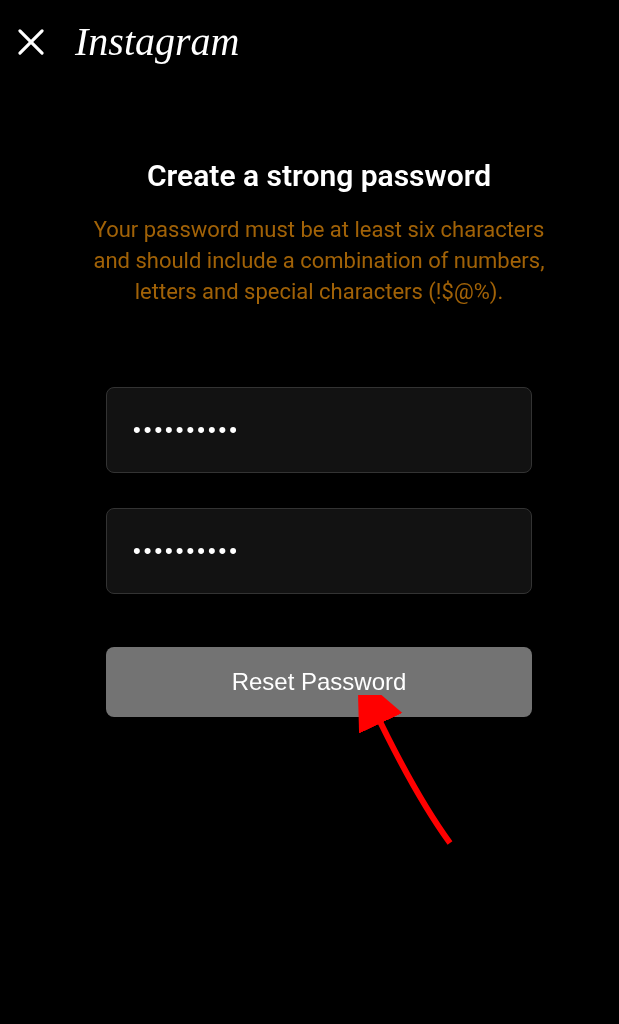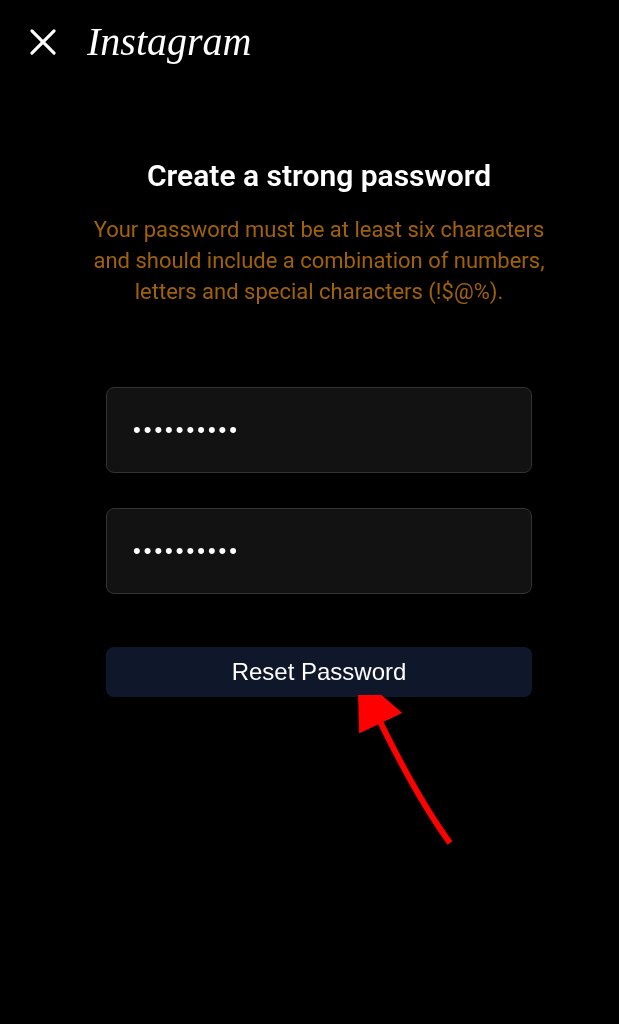--- a/index.html
+++ b/index.html
@@ -14,21 +14,21 @@
       background-color: #000000;
       font-family: -apple-system, BlinkMacSystemFont, 'Segoe UI', Roboto, Helvetica, Arial, sans-serif;
       color: #ffffff;
       position: relative;
       overflow: hidden;
     }
     
     .header {
       display: flex;
       align-items: center;
-      padding: 18px 24px;
+      padding: 18px 12px;
       gap: 25px;
     }
     
     .close-icon {
       width: 38px;
       height: 38px;
       cursor: pointer;
       display: flex;
       align-items: center;
       justify-content: center;
@@ -86,22 +86,22 @@
       letter-spacing: 3px;
       outline: none;
     }
     
     .password-input::placeholder {
       color: #8e8e8e;
     }
     
     .reset-button {
       width: 100%;
-      height: 50px;
-      background-color: #0f172a;
+      height: 70px;
+      background-color: #737373;
       border: none;
       border-radius: 8px;
       color: #ffffff;
       font-size: 24px;
       font-weight: 500;
       cursor: pointer;
       margin-top: 18px;
     }
     
     .arrow-annotation {

